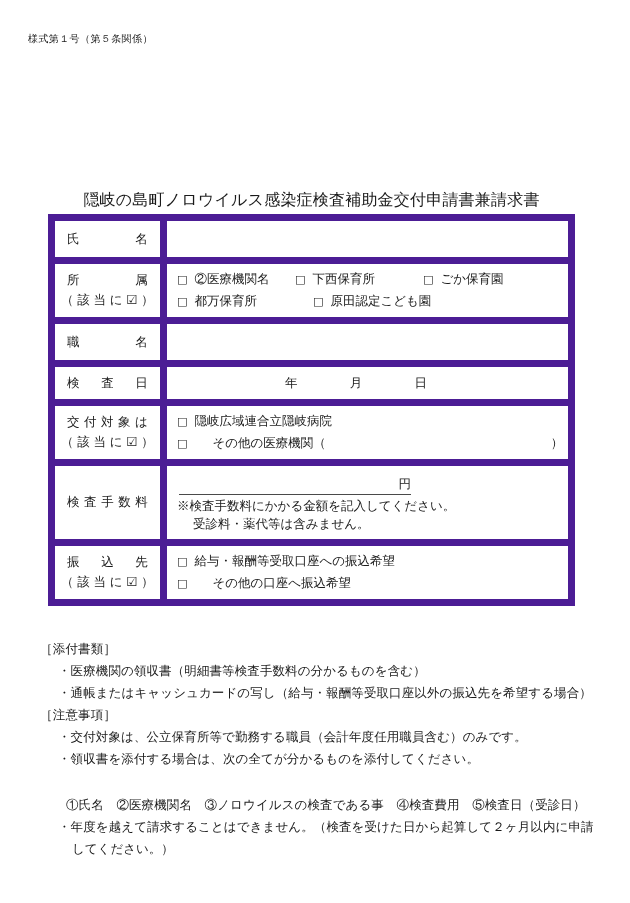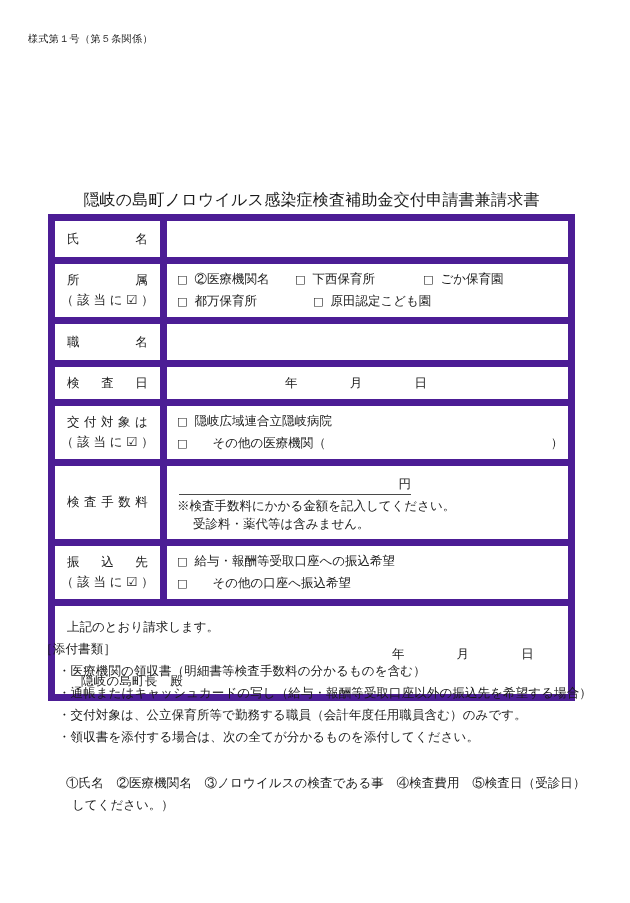--- a/index.html
+++ b/index.html
@@ -322,37 +322,28 @@
             <span>給与・報酬等受取口座への振込希望</span>
           </div>
           <div class="chk-line">
             <span class="chk">□</span>
             <span>その他の口座へ振込希望</span>
           </div>
         </div>
       </td>
     </tr>
 
-    <tr class="r-claim">
-      <td colspan="2">
-        <span class="claim-line1">上記のとおり請求します。</span>
-        <span class="claim-date">
-          <span class="ymd">
-            <span class="y">年</span><span class="m">月</span><span class="d">日</span>
-          </span>
-        </span>
-        <span class="claim-to">隠岐の島町長　殿</span>
-      </td>
-    </tr>
   </tbody>
     </table>
 
   <div class="notes">
     <span class="note-head">［添付書類］</span>
     <span class="note-item">・医療機関の領収書（明細書等検査手数料の分かるものを含む）</span>
     <span class="note-item">・通帳またはキャッシュカードの写し（給与・報酬等受取口座以外の振込先を希望する場合）</span>
+    <span class="note-head">［注意事項］</span>
     <span class="note-item">・交付対象は、公立保育所等で勤務する職員（会計年度任用職員含む）のみです。</span>
     <span class="note-item">・領収書を添付する場合は、次の全てが分かるものを添付してください。</span>
     <span class="note-sub">①氏名　②医療機関名　③ノロウイルスの検査である事　④検査費用　⑤検査日（受診日）</span>
+    <span class="note-item">・年度を越えて請求することはできません。（検査を受けた日から起算して２ヶ月以内に申請</span>
     <span class="note-cont">してください。）</span>
   </div>
 
 </div>
 
 </body></html>

